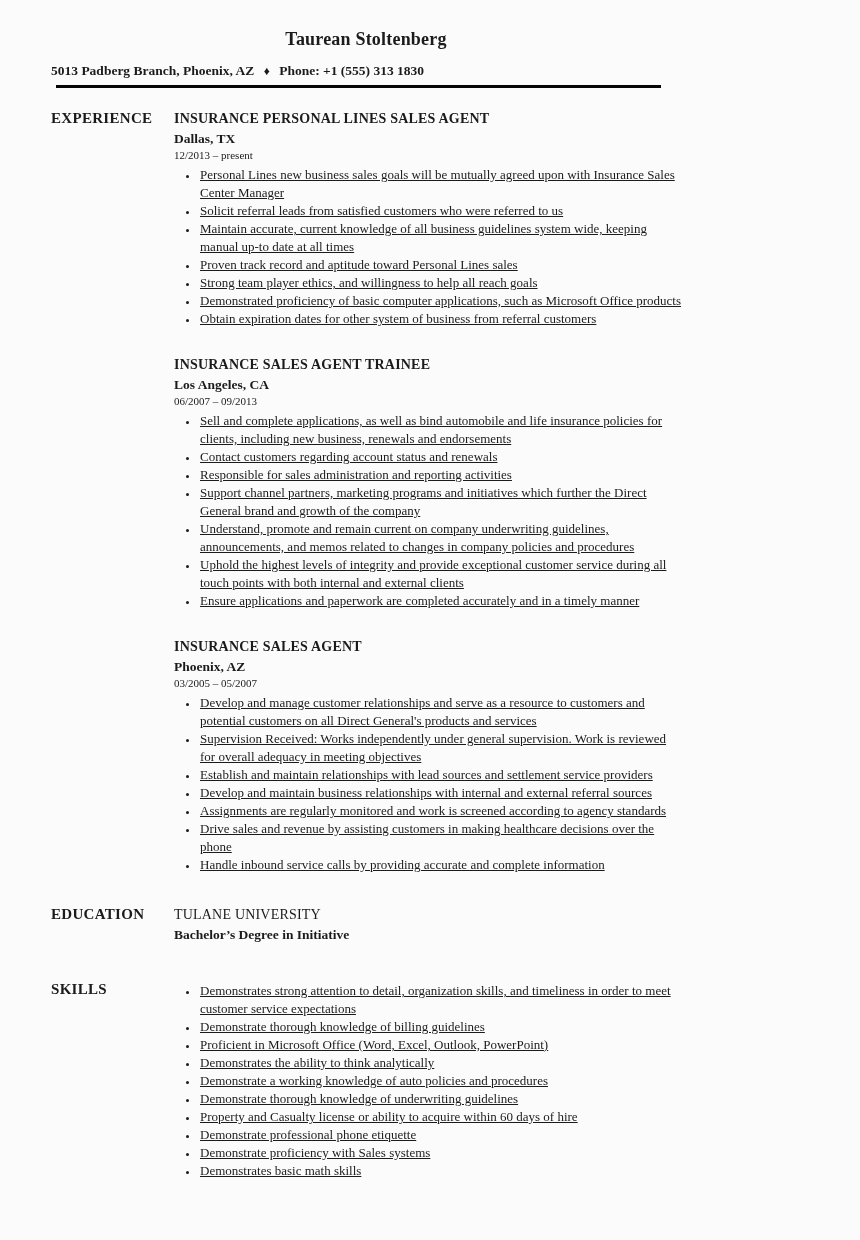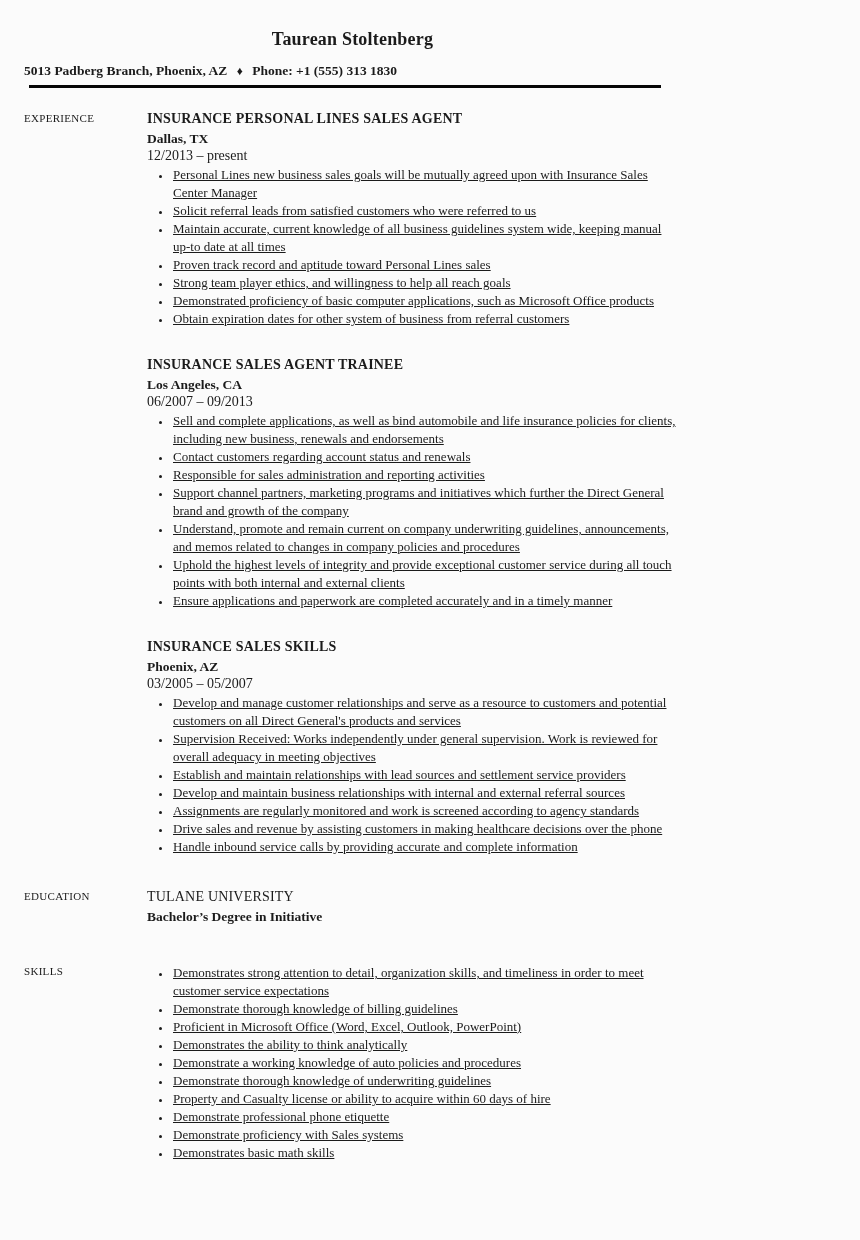--- a/index.html
+++ b/index.html
@@ -11,21 +11,21 @@
     height: 1240px;
     background: #fbfbfb;
     color: #1b1b1b;
     font-family: "Liberation Serif", "DejaVu Serif", serif;
     overflow: hidden;
   }
   .page {
     box-sizing: border-box;
     width: 716px;
     height: 1240px;
-    padding: 24px 35px 0 24px;
+    padding: 24px 35px 0 51px;
   }
   
   .resume-name {
     margin: 4px 0 0 0;
     font-size: 18px;
     line-height: 22px;
     font-weight: bold;
     text-align: center;
     letter-spacing: 0.2px;
   }
@@ -49,43 +49,43 @@
   
   .section {
     display: grid;
     grid-template-columns: 123px 1fr;
     align-items: start;
   }
   .section-experience { margin-top: 21px; }
   .section-education  { margin-top: 31px; }
   .section-skills     { margin-top: 36px; }
   .section-label {
-    font-size: 11px;
+    font-size: 15px;
     line-height: 19px;
-    font-weight: normal;
+    font-weight: bold;
     letter-spacing: 0.3px;
   }
   
   .job-entry { margin-bottom: 27px; }
   .job-entry:last-child { margin-bottom: 0; }
   .job-title {
     margin: 0;
     font-size: 14px;
     line-height: 19px;
     font-weight: bold;
     letter-spacing: 0.2px;
   }
   .job-location {
     margin-top: 2px;
     font-size: 13.5px;
     line-height: 17px;
     font-weight: bold;
   }
   .job-dates {
-    font-size: 14px;
+    font-size: 11px;
     line-height: 17px;
   }
   ul.bullet-list {
     margin: 2px 0 0 0;
     padding: 0 0 0 25px;
     list-style-type: disc;
   }
   ul.bullet-list li {
     font-size: 13px;
     line-height: 18px;
@@ -149,21 +149,21 @@
           <li>Contact customers regarding account status and renewals</li>
           <li>Responsible for sales administration and reporting activities</li>
           <li>Support channel partners, marketing programs and initiatives which further the Direct General brand and growth of the company</li>
           <li>Understand, promote and remain current on company underwriting guidelines, announcements, and memos related to changes in company policies and procedures</li>
           <li>Uphold the highest levels of integrity and provide exceptional customer service during all touch points with both internal and external clients</li>
           <li>Ensure applications and paperwork are completed accurately and in a timely manner</li>
         </ul>
       </div>
 
       <div class="job-entry">
-        <h2 class="job-title">INSURANCE SALES SKILLS</h2>
+        <h2 class="job-title">INSURANCE SALES AGENT</h2>
         <div class="job-location">Phoenix, AZ</div>
         <div class="job-dates">03/2005 – 05/2007</div>
         <ul class="bullet-list">
           <li>Develop and manage customer relationships and serve as a resource to customers and potential customers on all Direct General's products and services</li>
           <li>Supervision Received: Works independently under general supervision. Work is reviewed for overall adequacy in meeting objectives</li>
           <li>Establish and maintain relationships with lead sources and settlement service providers</li>
           <li>Develop and maintain business relationships with internal and external referral sources</li>
           <li>Assignments are regularly monitored and work is screened according to agency standards</li>
           <li>Drive sales and revenue by assisting customers in making healthcare decisions over the phone</li>
           <li>Handle inbound service calls by providing accurate and complete information</li>

